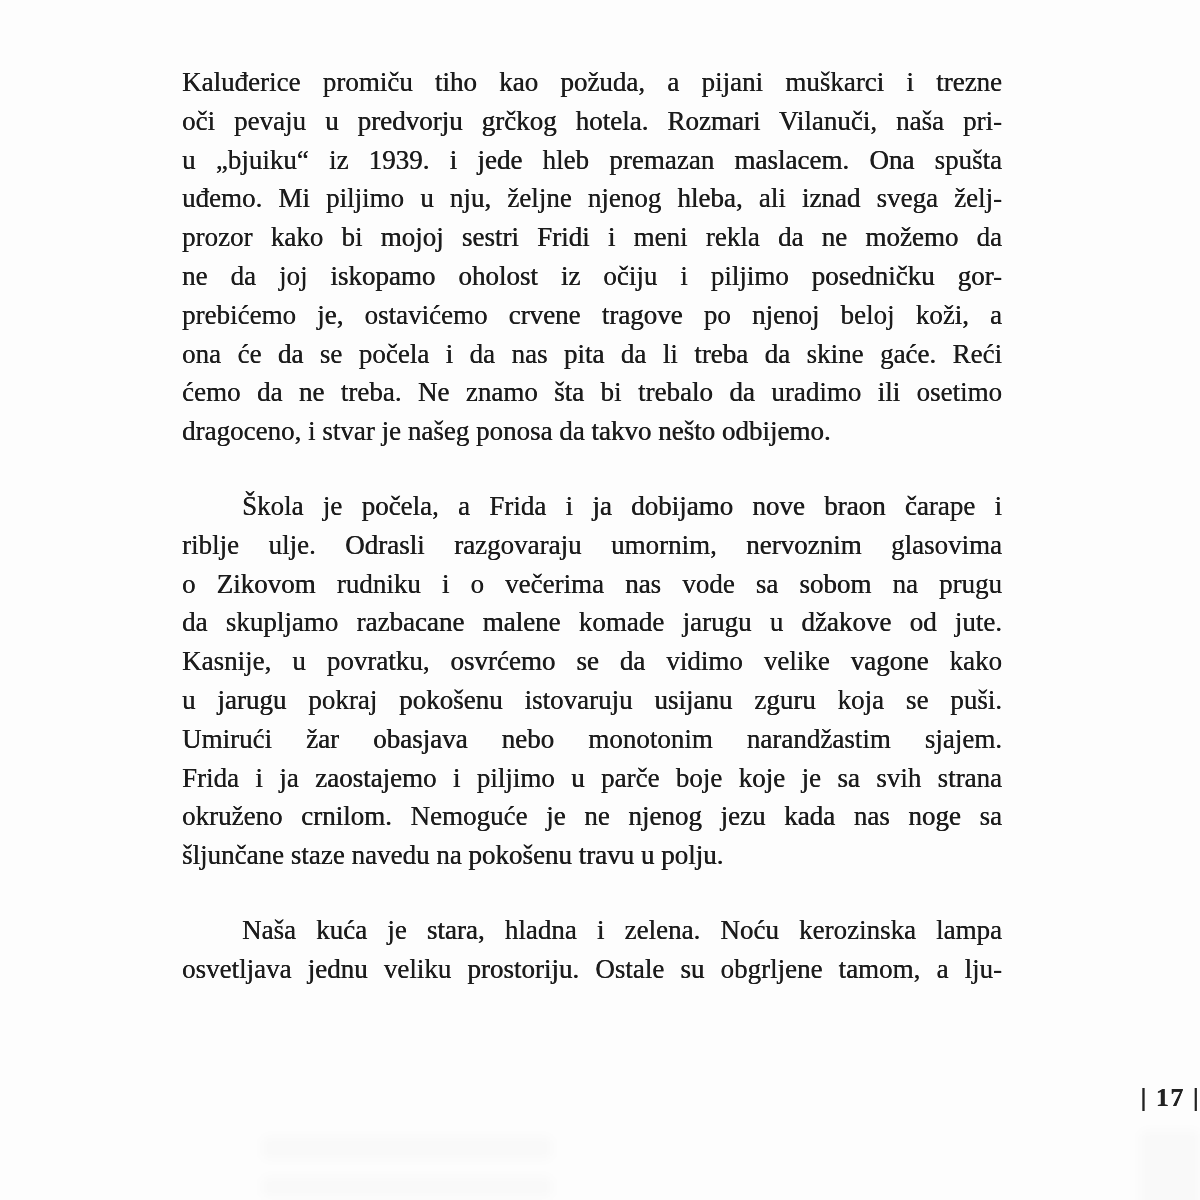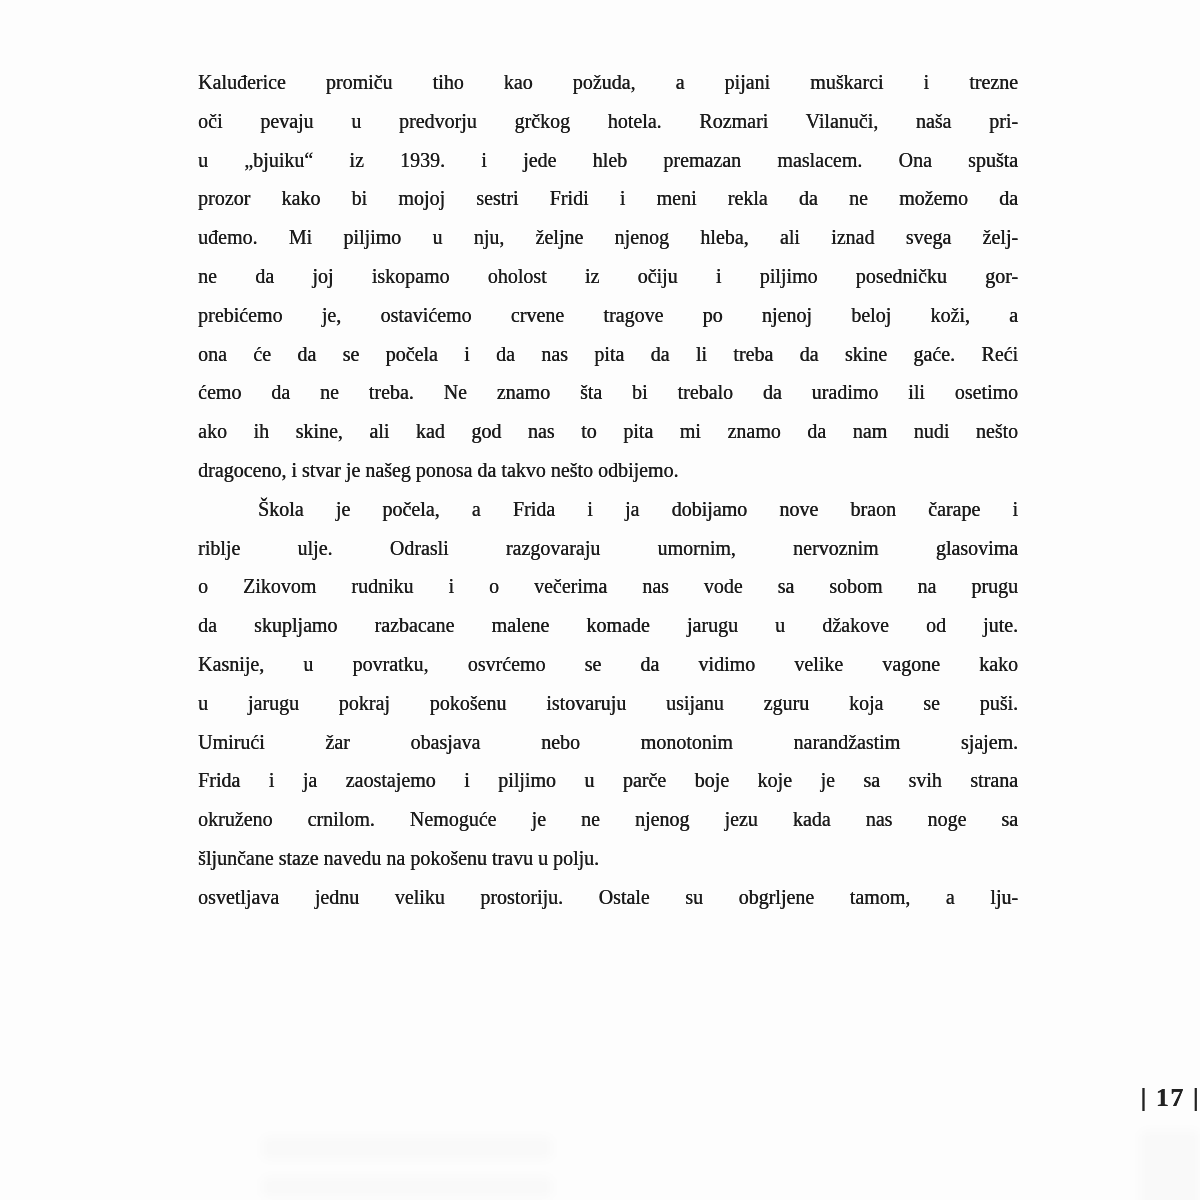--- a/index.html
+++ b/index.html
@@ -11,36 +11,37 @@
     position: relative;
     width: 1200px;
     height: 1200px;
     background: #fdfdfd;
     overflow: hidden;
     font-family: "Liberation Serif", serif;
     color: #1c1c1c;
   }
   .text-block {
     position: absolute;
-    left: 198px;
+    left: 182px;
     top: 63px;
     width: 820px;
-    font-size: 20px;
+    font-size: 27px;
     line-height: 38.8px;
   }
   .line {
     text-align: justify;
     text-align-last: justify;
     text-shadow: 0.35px 0 currentColor; 
   }
   .line.end {
     text-align-last: left;
   }
   .line.indent {
     text-indent: 60px;
+    margin-top: 36px;
   }
   .page-number {
     position: absolute;
     left: 0;
     right: 0;
     top: 1083px;
     text-align: right;
     font-size: 26px;
     font-weight: bold;
     letter-spacing: 1.5px;
@@ -60,38 +61,38 @@
 </style>
 </head>
 <body>
 
 <div class="page">
 
   <div class="text-block">
     <div class="line">Kaluđerice promiču tiho kao požuda, a pijani muškarci i trezne</div>
     <div class="line">oči pevaju u predvorju grčkog hotela. Rozmari Vilanuči, naša pri-</div>
     <div class="line">u „bjuiku“ iz 1939. i jede hleb premazan maslacem. Ona spušta</div>
+    <div class="line">uđemo. Mi piljimo u nju, željne njenog hleba, ali iznad svega želj-</div>
     <div class="line">prozor kako bi mojoj sestri Fridi i meni rekla da ne možemo da</div>
-    <div class="line">uđemo. Mi piljimo u nju, željne njenog hleba, ali iznad svega želj-</div>
     <div class="line">ne da joj iskopamo oholost iz očiju i piljimo posedničku gor-</div>
     <div class="line">prebićemo je, ostavićemo crvene tragove po njenoj beloj koži, a</div>
     <div class="line">ona će da se počela i da nas pita da li treba da skine gaće. Reći</div>
     <div class="line">ćemo da ne treba. Ne znamo šta bi trebalo da uradimo ili osetimo</div>
-    <div class="line">ako ih skine, ali kad god nas to pita mi znamo da nam nudi nešto</div>
     <div class="line end">dragoceno, i stvar je našeg ponosa da takvo nešto odbijemo.</div>
     <div class="line indent">Škola je počela, a Frida i ja dobijamo nove braon čarape i</div>
     <div class="line">riblje ulje. Odrasli razgovaraju umornim, nervoznim glasovima</div>
     <div class="line">o Zikovom rudniku i o večerima nas vode sa sobom na prugu</div>
     <div class="line">da skupljamo razbacane malene komade jarugu u džakove od jute.</div>
     <div class="line">Kasnije, u povratku, osvrćemo se da vidimo velike vagone kako</div>
     <div class="line">u jarugu pokraj pokošenu istovaruju usijanu zguru koja se puši.</div>
     <div class="line">Umirući žar obasjava nebo monotonim narandžastim sjajem.</div>
     <div class="line">Frida i ja zaostajemo i piljimo u parče boje koje je sa svih strana</div>
     <div class="line">okruženo crnilom. Nemoguće je ne njenog jezu kada nas noge sa</div>
     <div class="line end">šljunčane staze navedu na pokošenu travu u polju.</div>
+    <div class="line indent">Naša kuća je stara, hladna i zelena. Noću kerozinska lampa</div>
     <div class="line">osvetljava jednu veliku prostoriju. Ostale su obgrljene tamom, a lju-</div>
   </div>
 
   <div class="page-number">| 17 |</div>
 
   <div class="ghost ghost-1"></div>
   <div class="ghost ghost-2"></div>
   <div class="ghost ghost-3"></div>
 
 </div>

